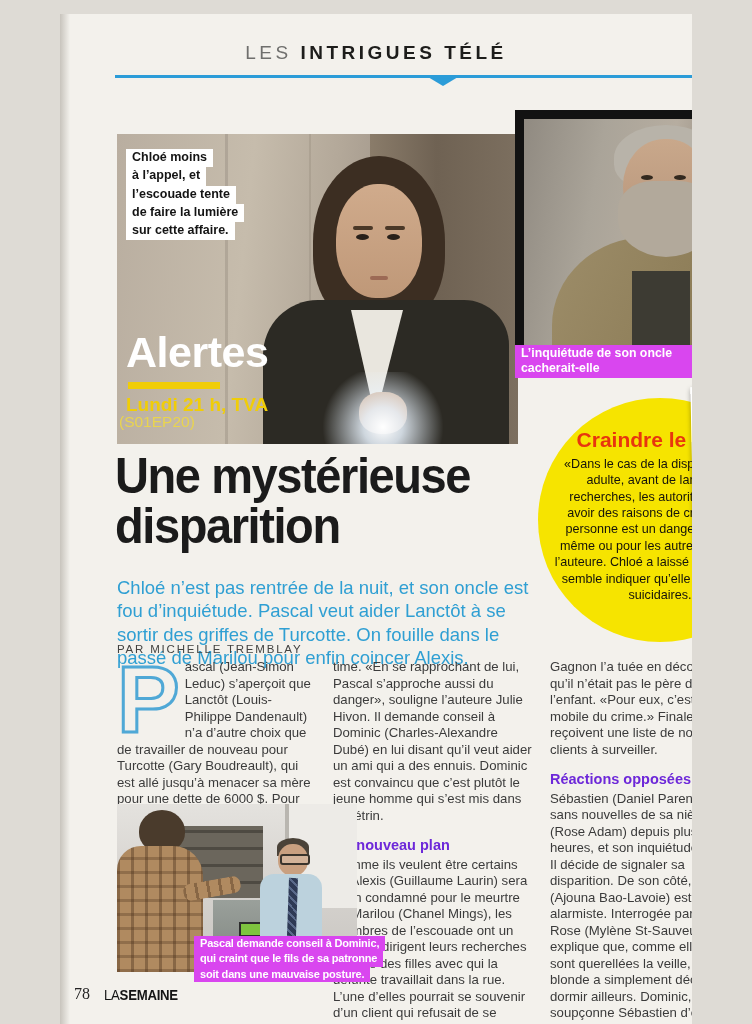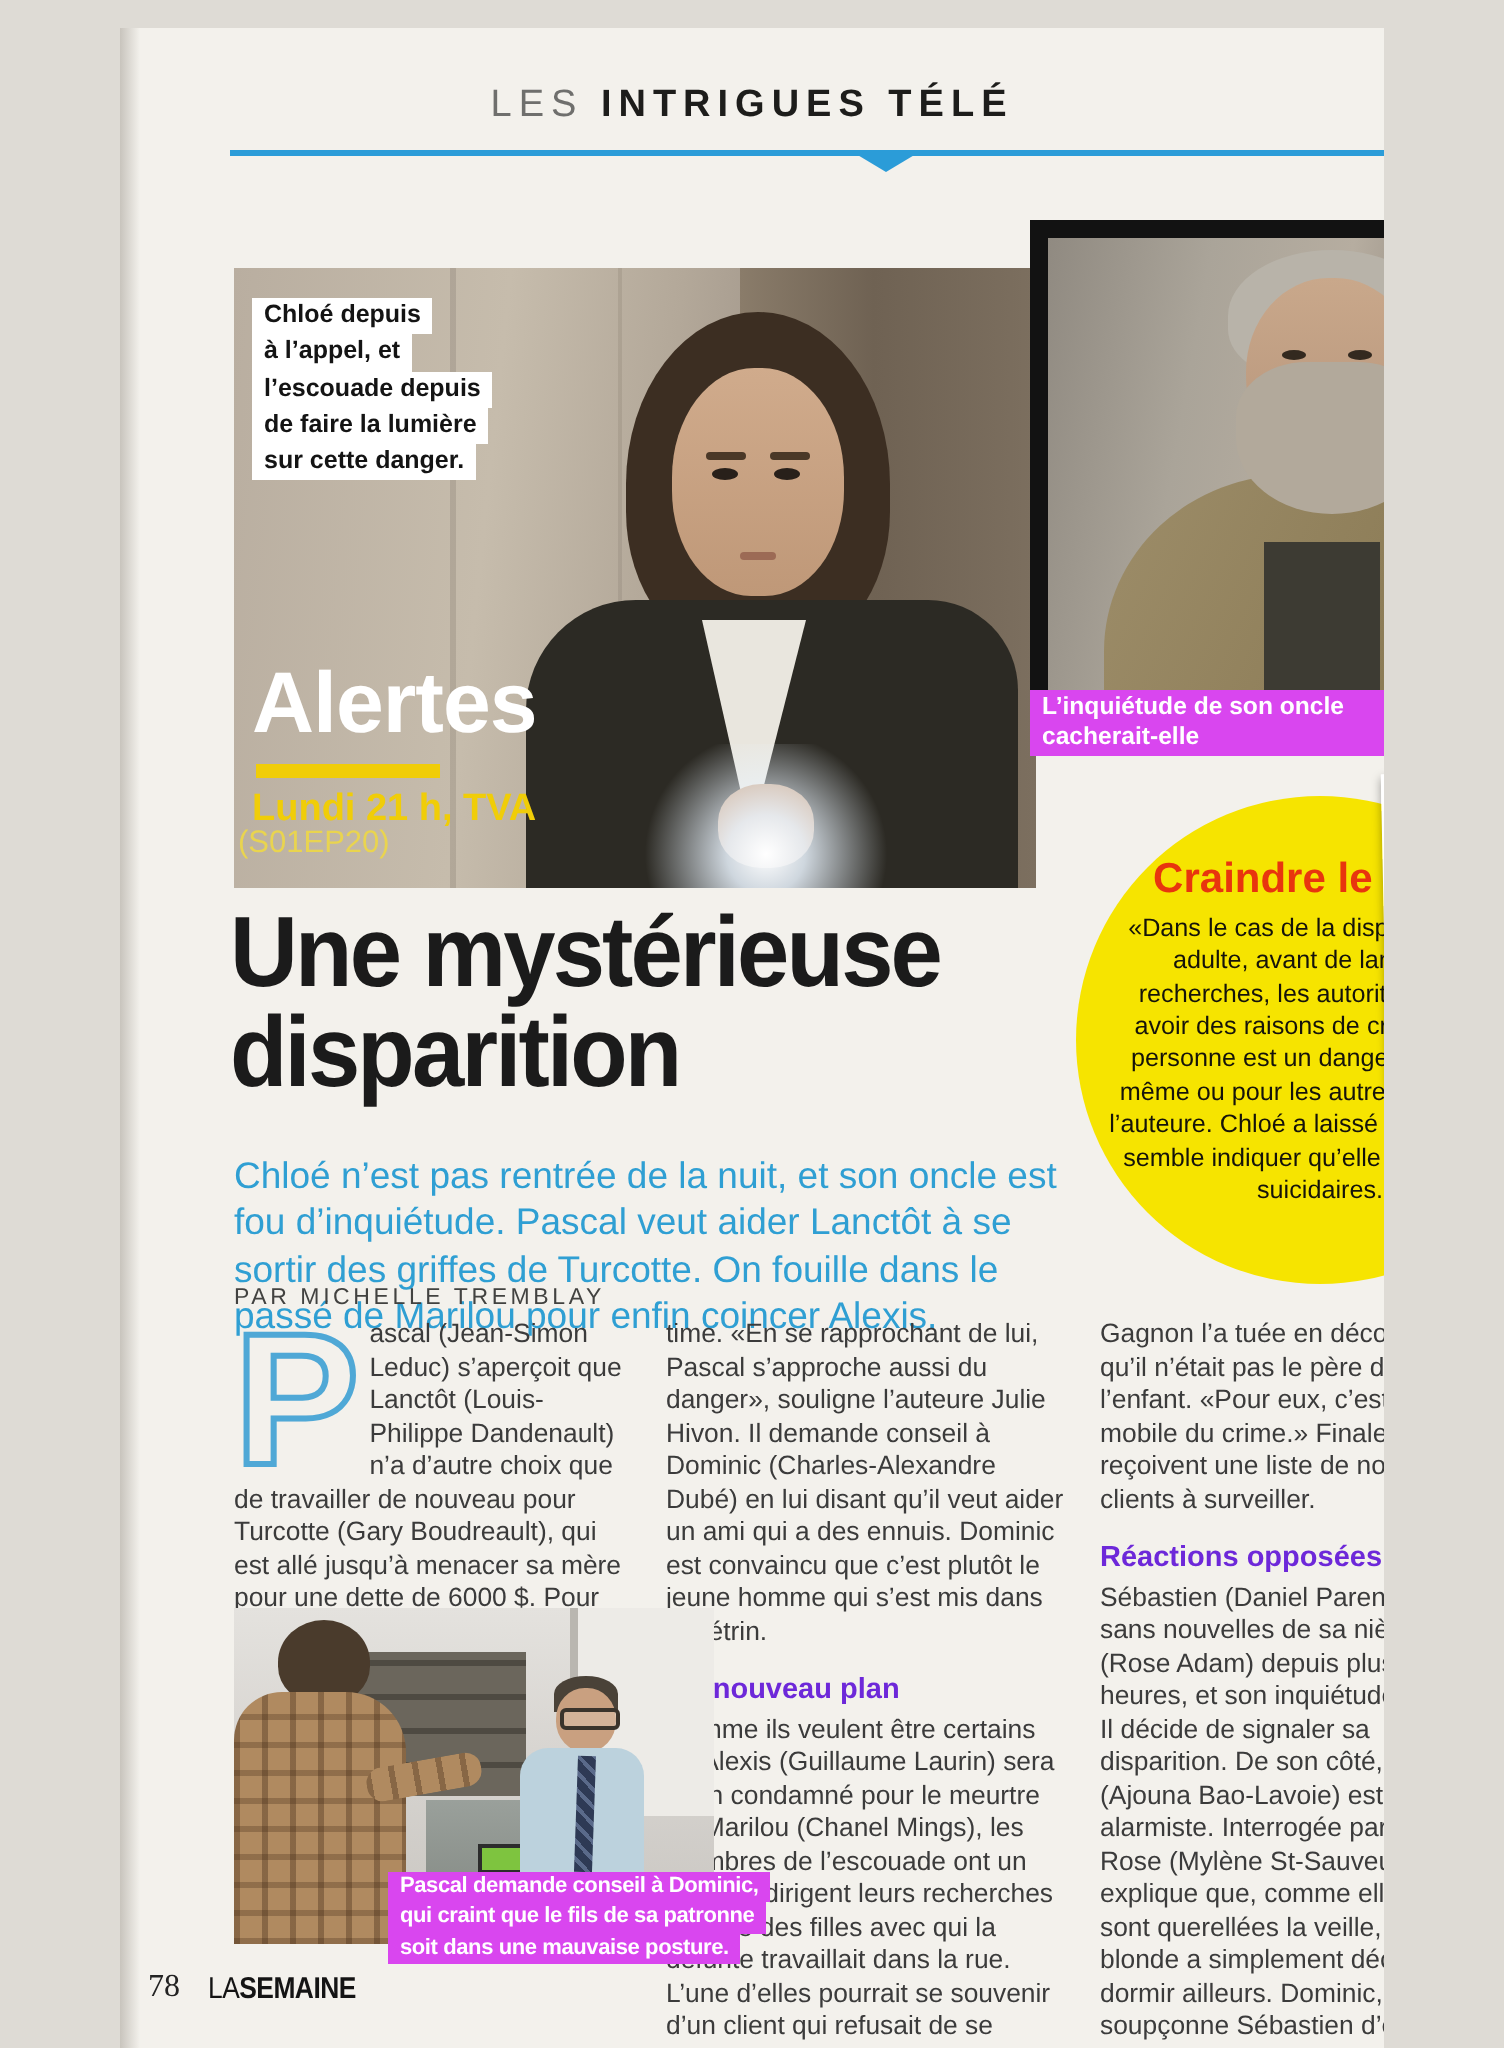--- a/index.html
+++ b/index.html
@@ -180,25 +180,25 @@
     <div class="pm-eye1"></div>
     <div class="pm-eye2"></div>
     <div class="pm-mouth"></div>
     <div class="pm-body"></div>
     <div class="pm-shirt"></div>
     <div class="pm-hand"></div>
     <div class="pm-glow"></div>
   </div>
 
   <div class="cap cap-light cap-main">
-    <span class="capline">Chloé depuis</span>
+    <span class="capline">Chloé moins</span>
     <span class="capline">à l’appel, et</span>
-    <span class="capline">l’escouade depuis</span>
+    <span class="capline">l’escouade tente</span>
     <span class="capline">de faire la lumière</span>
-    <span class="capline">sur cette danger.</span>
+    <span class="capline">sur cette affaire.</span>
   </div>
 
   <div class="show-title">Alertes</div>
   <div class="show-bar"></div>
   <div class="show-sched">Lundi 21 h, TVA</div>
   <div class="show-ep">(S01EP20)</div>
 
   <div class="ph photo-uncle">
     <div class="pu-light"></div>
     <div class="pu-coat"></div>

